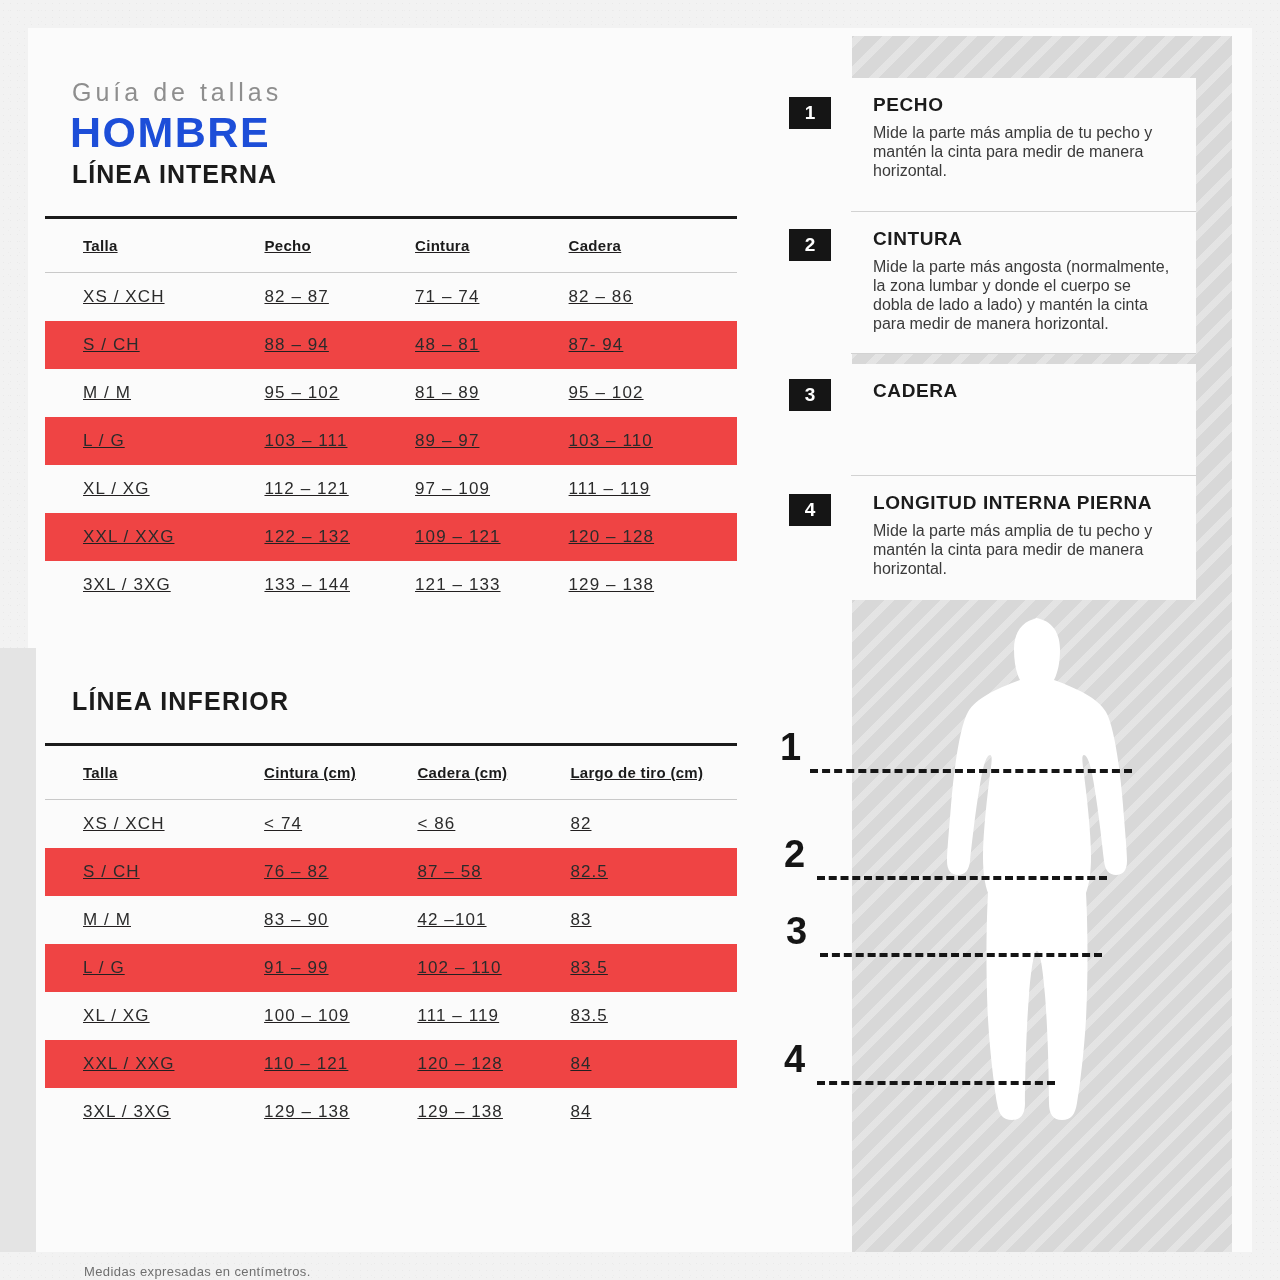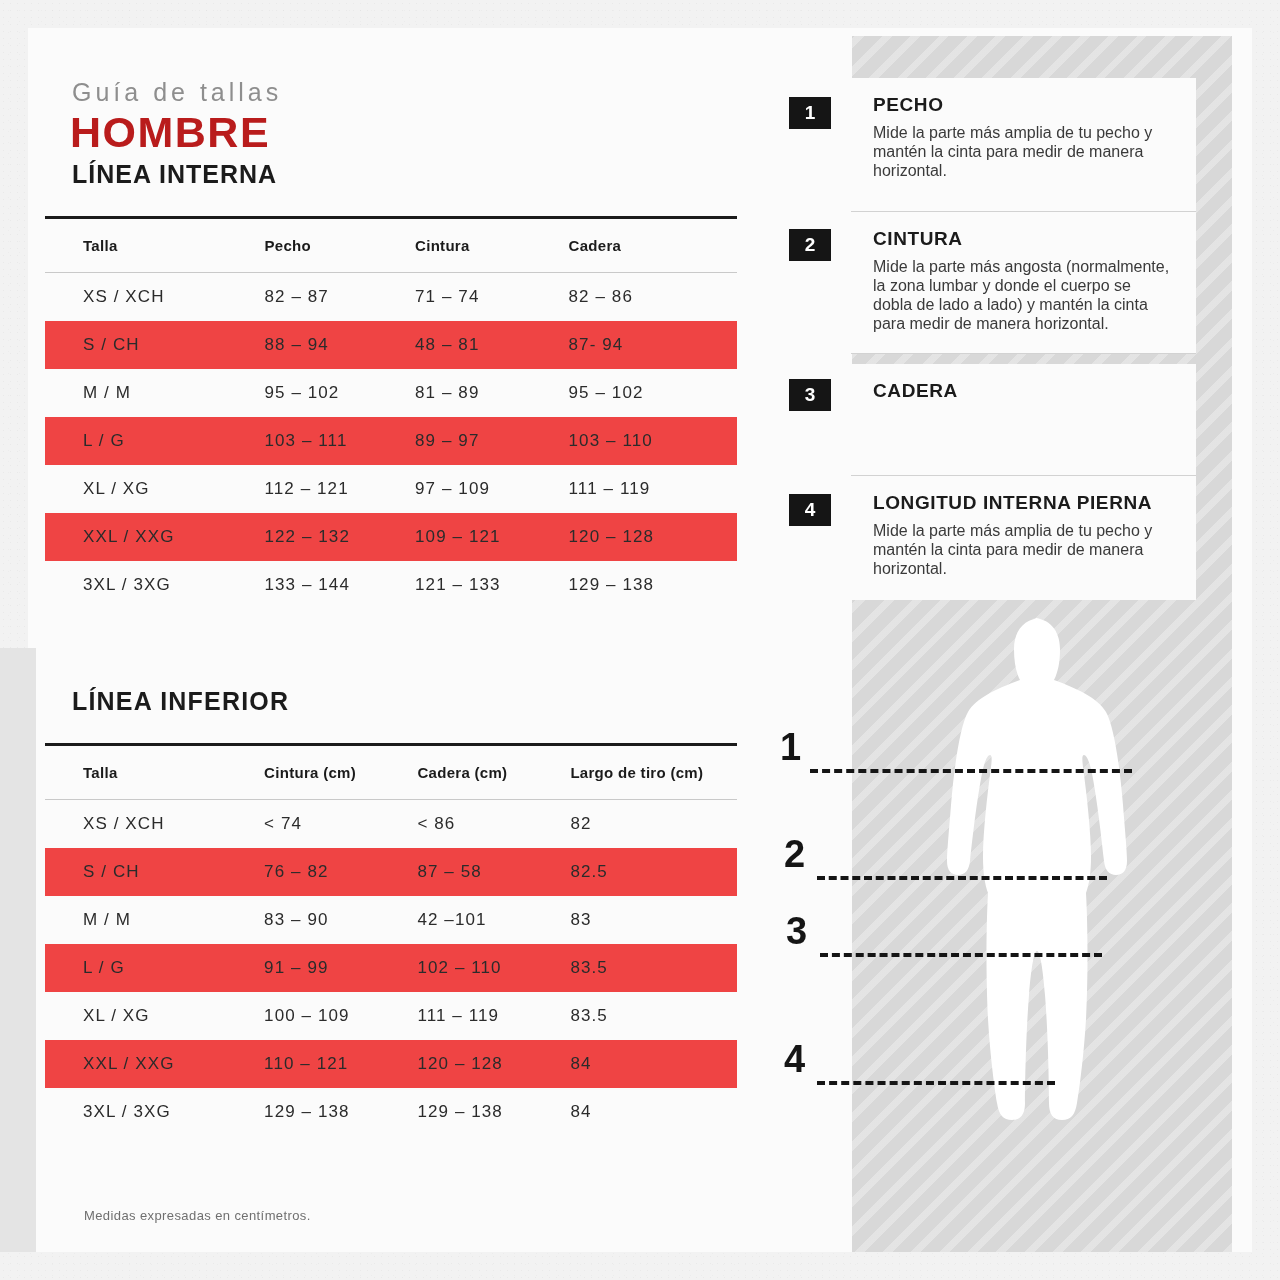--- a/index.html
+++ b/index.html
@@ -80,21 +80,21 @@
     color: #8e8e8e;
     font-weight: 400;
   }
   .guide-title {
     position: absolute;
     left: 70px;
     top: 108px;
     font-size: 43px;
     font-weight: 700;
     letter-spacing: 1.5px;
-    color: #b91c1c;
+    color: #1d4ed8;
   }
   .guide-sub {
     position: absolute;
     left: 72px;
     top: 160px;
     font-size: 25px;
     font-weight: 700;
     letter-spacing: 1px;
     color: #1b1b1b;
   }
@@ -107,20 +107,21 @@
     letter-spacing: 1.2px;
     color: #1b1b1b;
   }
 
   
   .tbl {
     position: absolute;
     border-collapse: collapse;
     width: 692px;
     font-size: 15px;
+    text-decoration: underline;
   }
   .tbl#table-top { left: 45px; top: 216px; }
   .tbl#table-bottom { left: 45px; top: 743px; }
 
   .tbl thead th {
     text-align: left;
     font-size: 15px;
     font-weight: 700;
     color: #1b1b1b;
     padding: 18px 0 18px 0;
@@ -141,21 +142,21 @@
   }
   .c0 { width: 208px; padding-left: 38px !important; }
   .c1 { width: 170px; }
   .c2 { width: 172px; }
   .c3 { width: 190px; }
   .tbl thead th.c0 { padding-left: 38px; }
 
   .footnote {
     position: absolute;
     left: 84px;
-    top: 1208px;
+    top: 1264px;
     font-size: 13px;
     color: #6f6f6f;
     letter-spacing: .4px;
   }
 
   
   .card {
     position: absolute;
     left: 851px;
     width: 345px;

